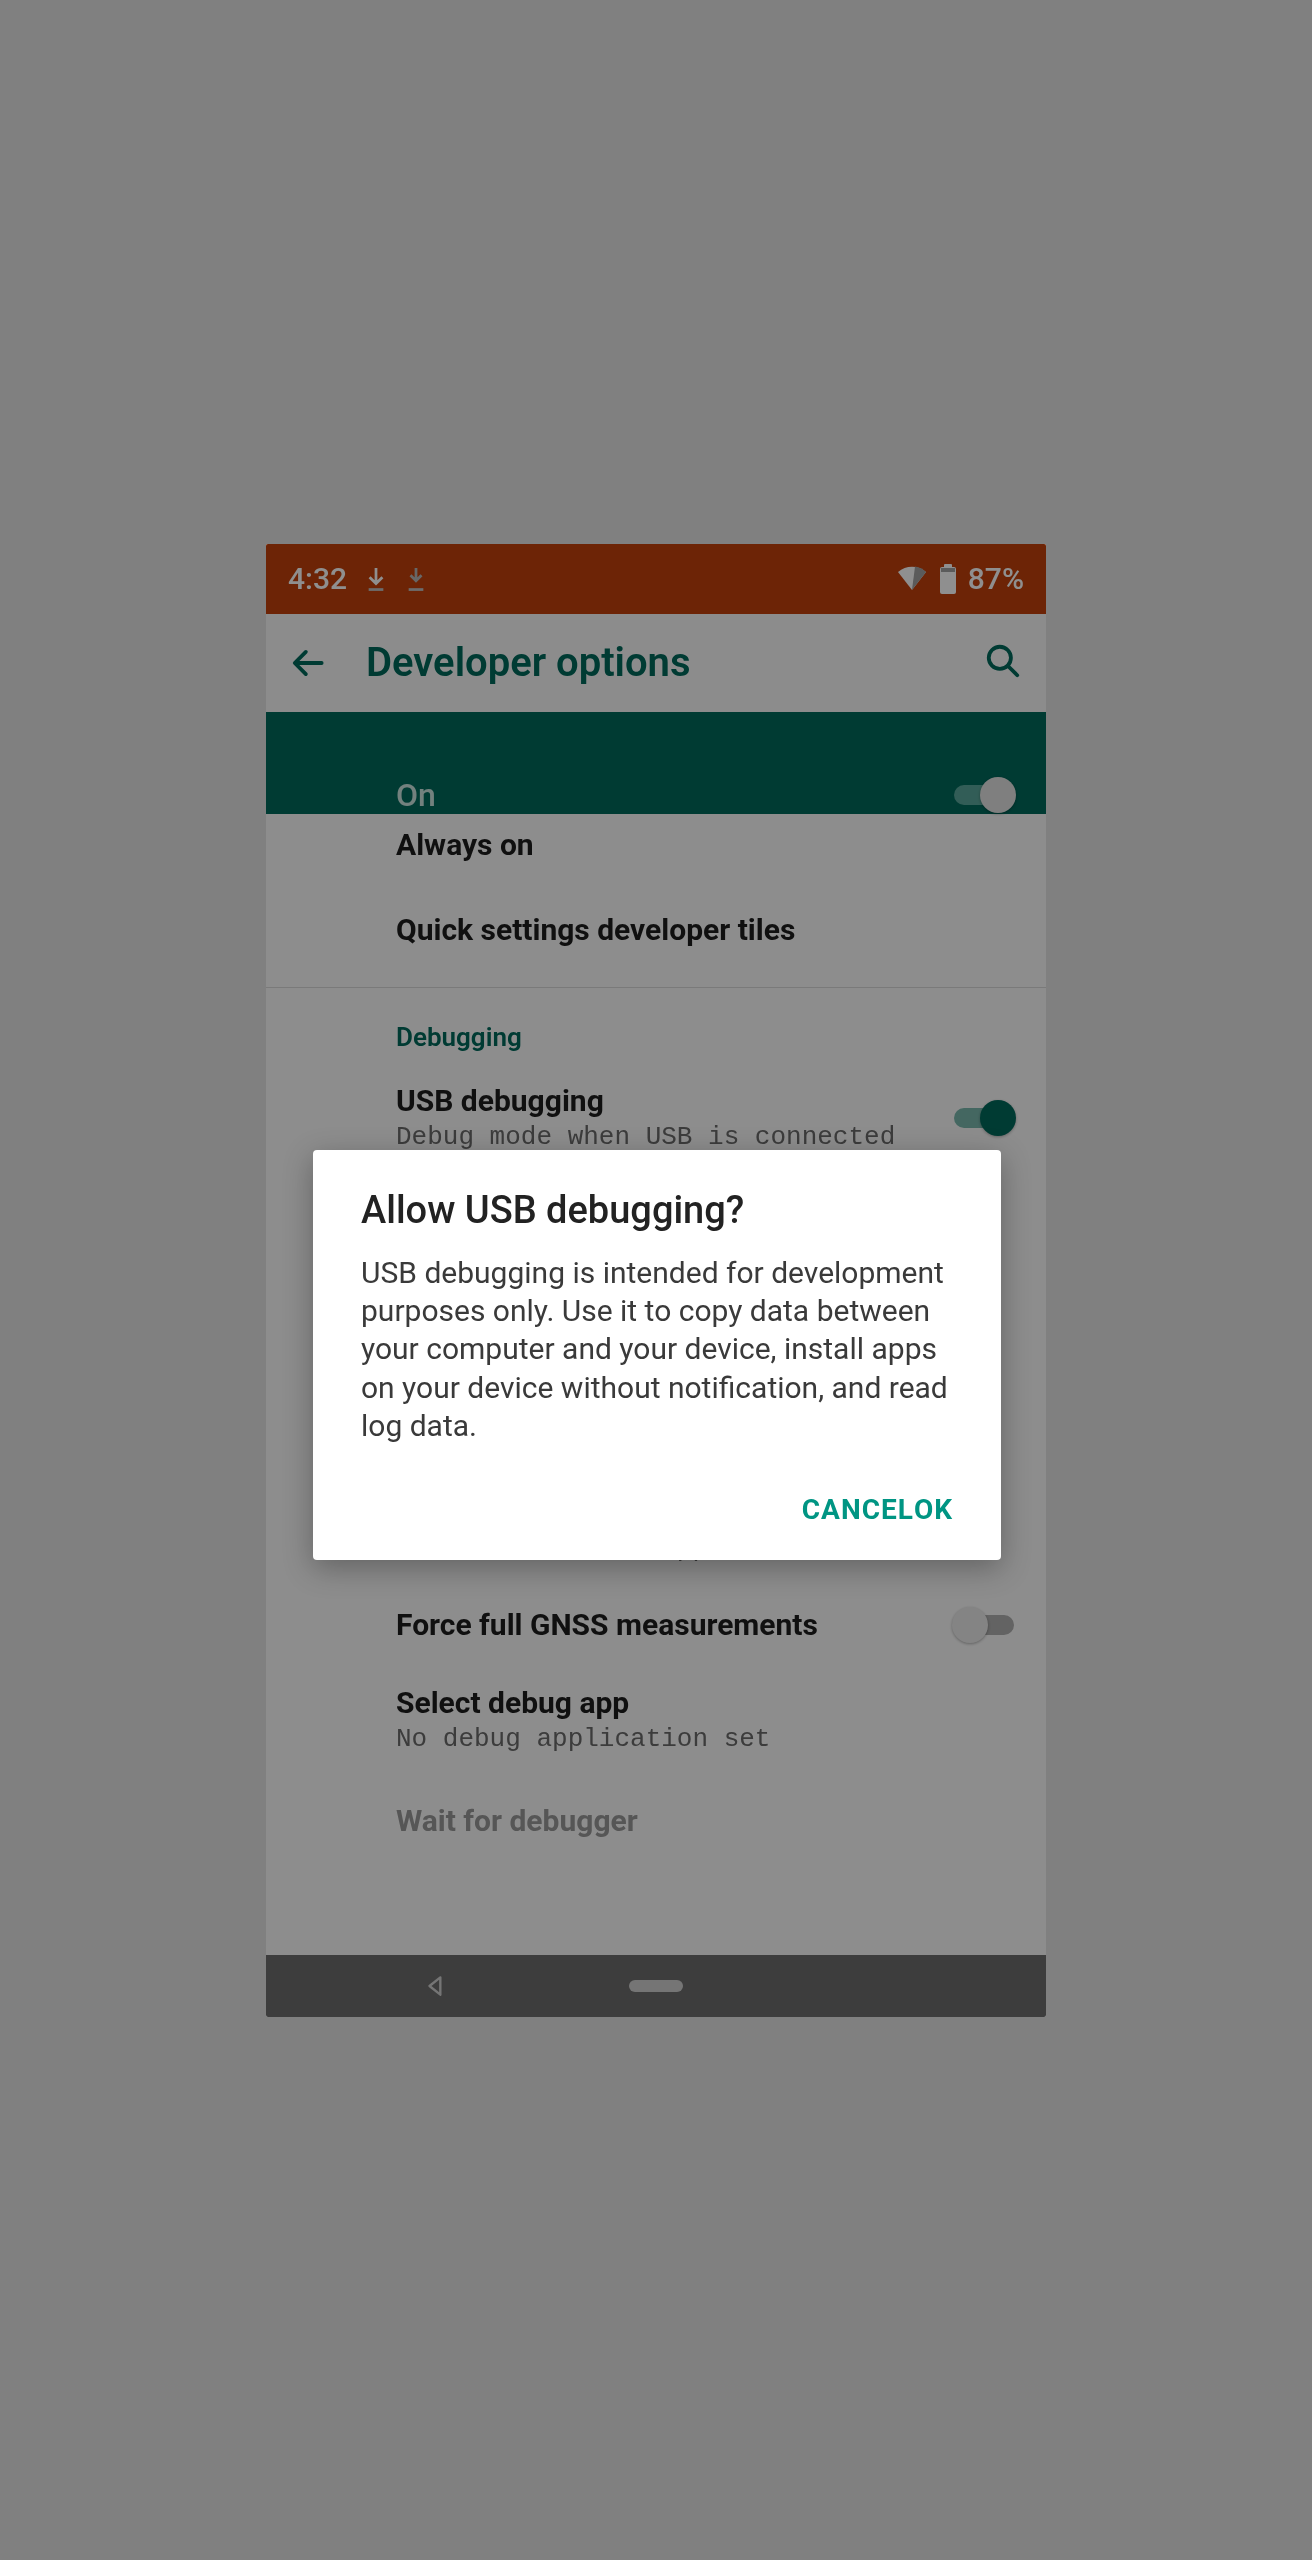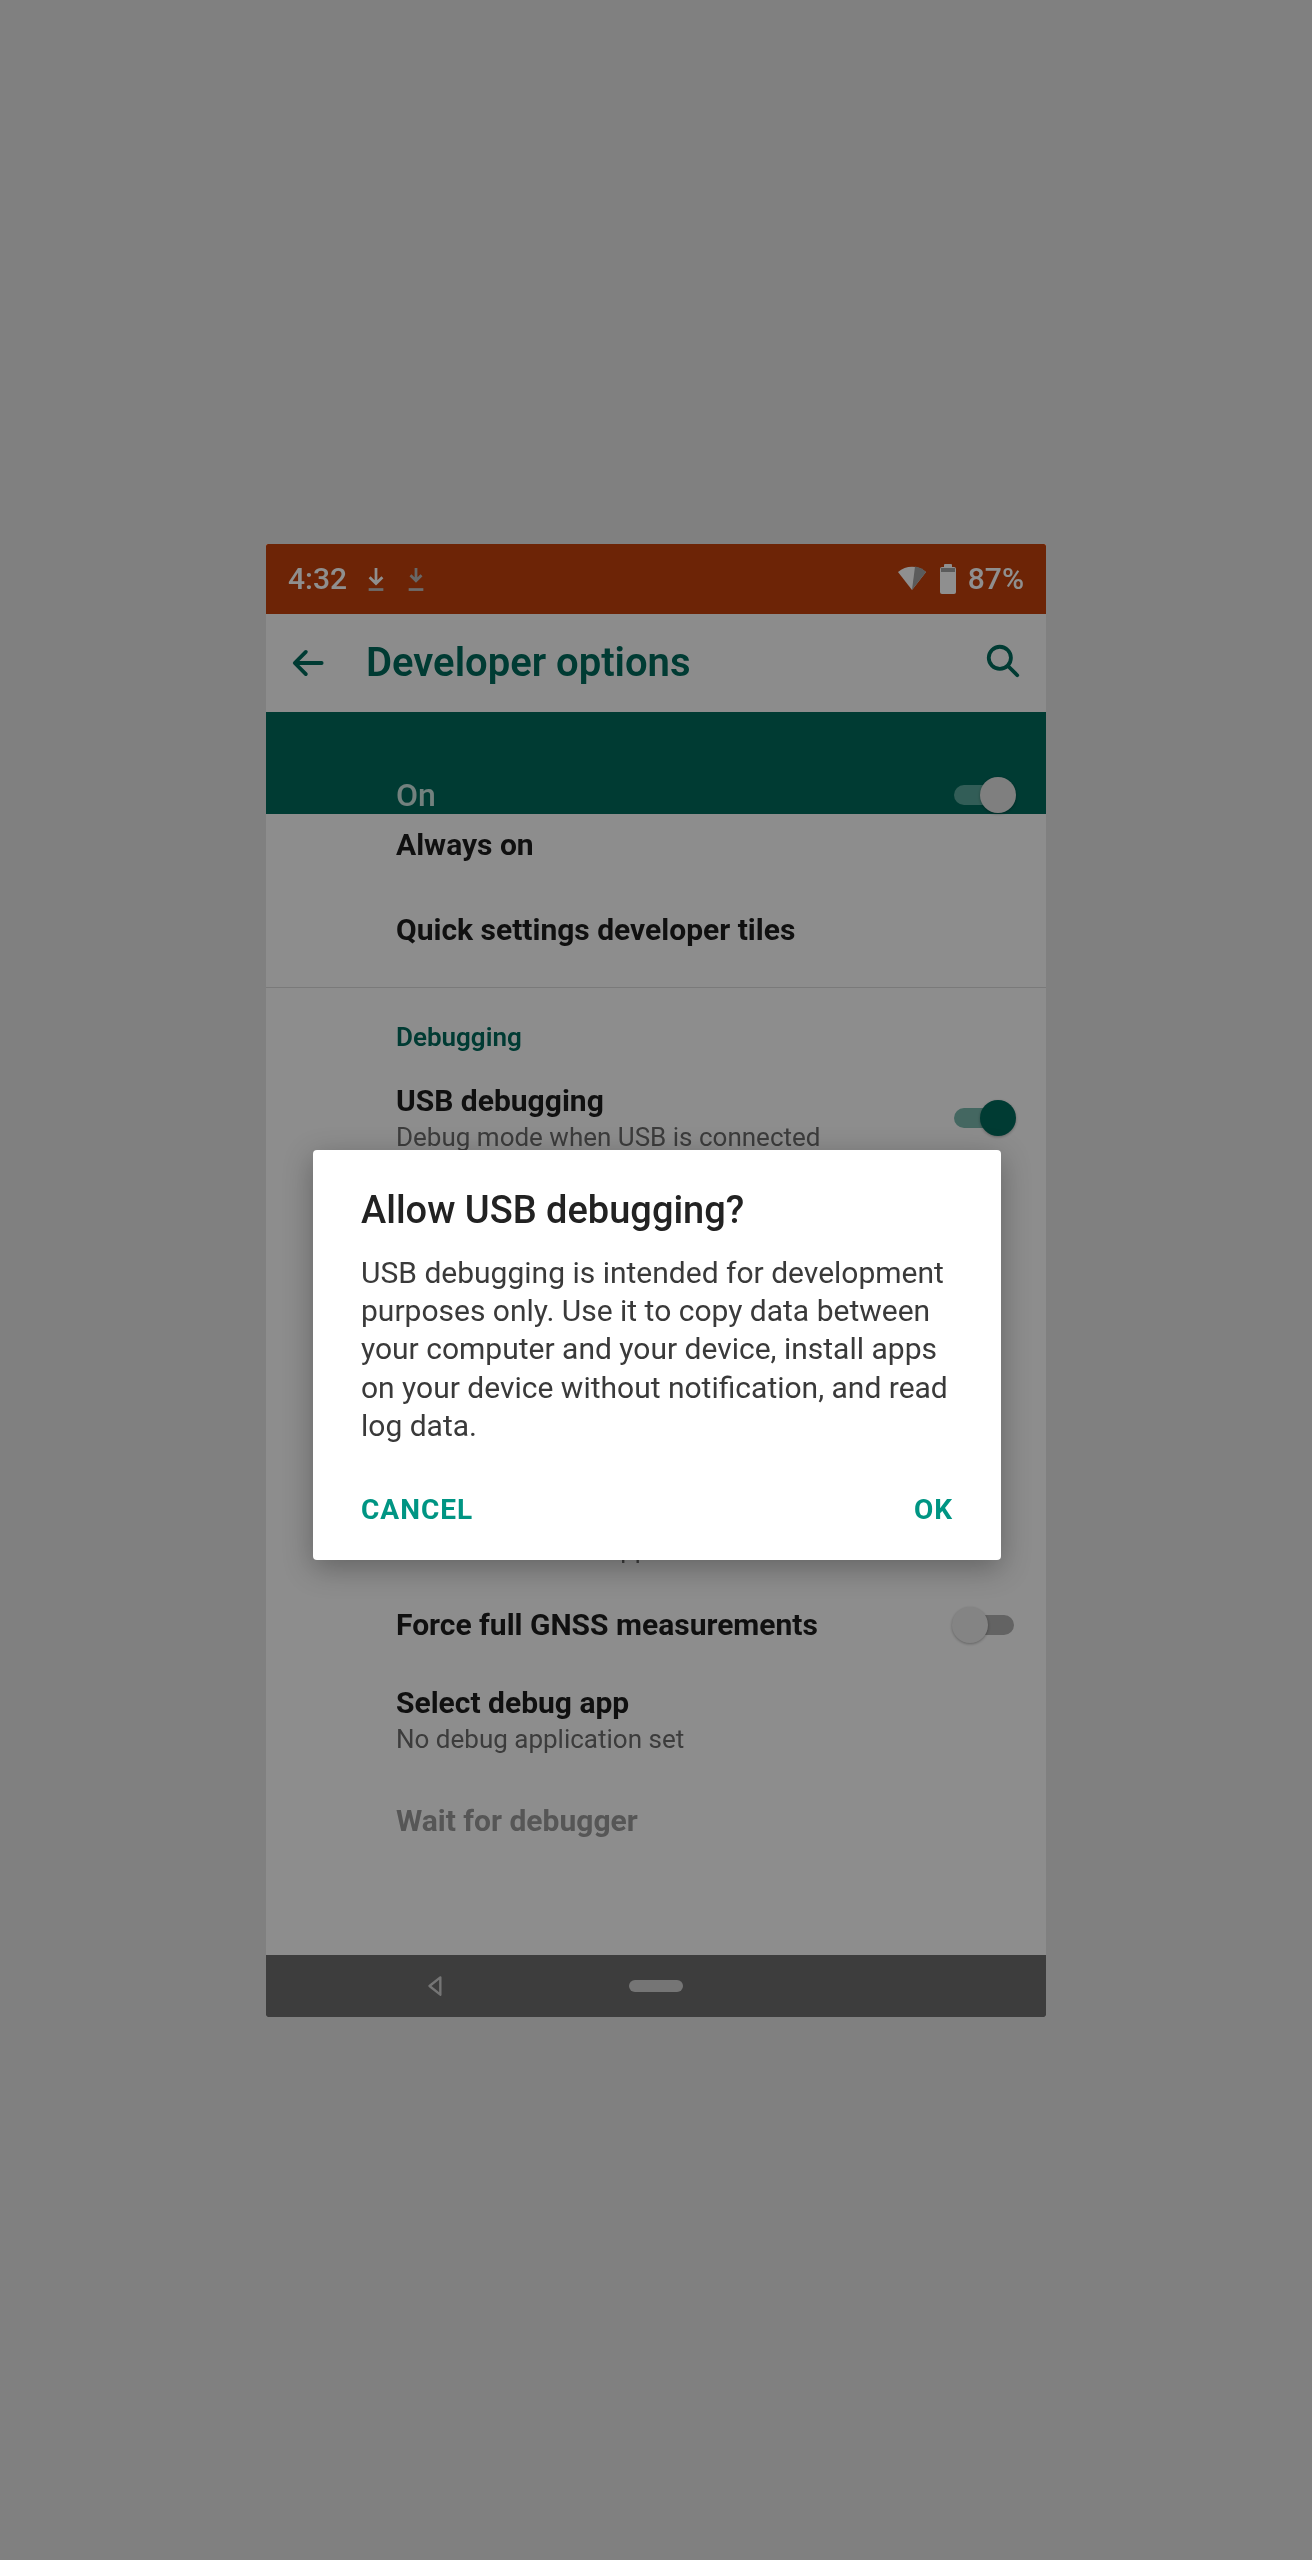--- a/index.html
+++ b/index.html
@@ -87,20 +87,21 @@
     font-size: 30px;
     color: #1d1d1d;
     font-weight: 700;
     line-height: 1.25;
   }
   .item .sub {
     font-size: 26px;
     color: #6b6b6b;
     line-height: 1.25;
     margin-top: 2px;
+    font-family: Liberation Mono, monospace;
   }
   .item.disabled .title { color: #9a9a9a; }
   .divider { height: 1px; background: #d9d9d9; margin: 8px 0; }
 
   .section-header {
     padding: 26px 30px 10px 130px;
     font-size: 26px;
     color: #01695c;
     font-weight: 600;
   }
@@ -147,22 +148,21 @@
     margin-bottom: 22px;
   }
   .dialog-body {
     font-size: 30px;
     line-height: 1.28;
     color: #3a3a3a;
   }
   .dialog-actions {
     margin-top: 48px;
     display: flex;
-    justify-content: space-between;
-    gap: 60px;
+    justify-content: flex-end;
     padding-bottom: 14px;
   }
   .dialog-actions .btn {
     color: #009583;
     font-weight: 700;
     font-size: 28px;
     letter-spacing: 1px;
     cursor: pointer;
   }
 

